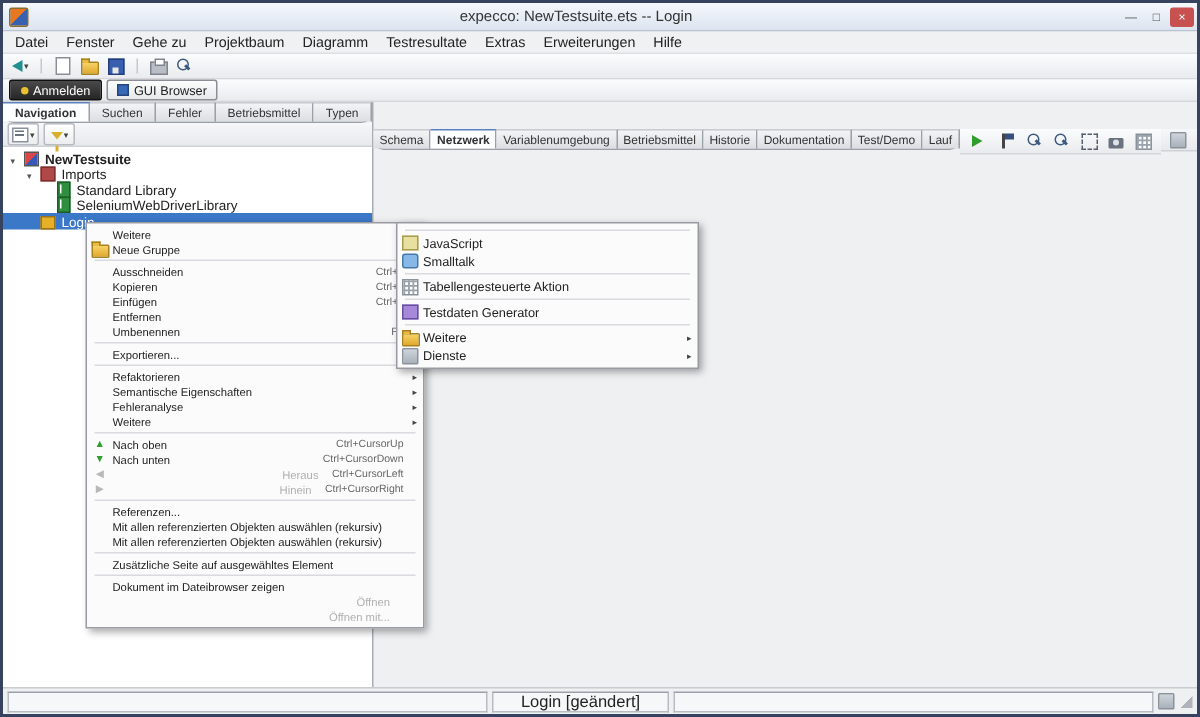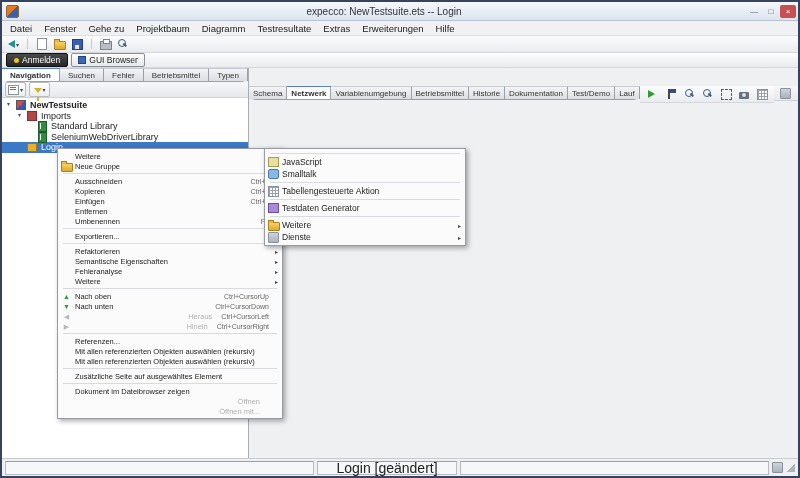--- a/index.html
+++ b/index.html
@@ -28,21 +28,21 @@
   
   .main{flex:1;display:flex;min-height:0;}
   .left-panel{width:246px;flex:0 0 246px;display:flex;flex-direction:column;border-right:1px solid #a8adb4;background:#eef0f2;min-height:0;}
   .right-panel{flex:1;display:flex;flex-direction:row;min-width:0;min-height:0;margin-top:18px;}
   .tabs{height:13px;flex:0 0 13px;display:flex;background:#dfe1e4;border-bottom:1px solid #9aa0a8;border-radius:7px;}
   .tab{flex:1 1 auto;display:flex;align-items:center;justify-content:center;font-size:8px;color:#333;white-space:nowrap;padding:0 4px;background:linear-gradient(#f3f4f6,#dcdee2);border-right:1px solid #9aa0a8;border-top:1px solid #c9ccd2;overflow:hidden;}
   .tab.active{background:#fdfeff;font-weight:bold;border-top:1px solid #5a82c0;}
   .ltoolbar{height:15px;flex:0 0 15px;display:flex;align-items:center;gap:3px;background:linear-gradient(#f6f7f9,#e7e9ec);border-bottom:1px solid #cfd2d6;padding:0 3px;}
   .drop{border:1px solid #b8bcc2;background:linear-gradient(#fff,#ebedef);padding:0 2px;}
   .tree{flex:1;background:#fff;font-size:9px;color:#222;padding-top:2px;overflow:hidden;}
-  .trow{display:flex;align-items:flex-start;height:10.5px;gap:4px;white-space:nowrap;}
+  .trow{display:flex;align-items:flex-end;height:10.5px;gap:4px;white-space:nowrap;}
   .trow.sel{background:#3c78c8;color:#fff;}
   .texp{width:7px;font-size:6px;color:#555;text-align:center;}
   .trow.sel .texp{color:#fff;}
   .tlabel.b{font-weight:bold;}
   
   .rtoolbar1{height:16px;flex:0 0 16px;display:flex;align-items:center;background:linear-gradient(#fbfcfd,#e9ebee);border-bottom:1px solid #d5d7da;padding:0 4px;gap:3px;}
   .rtoolbar2{height:14px;flex:0 0 14px;display:flex;align-items:center;background:linear-gradient(#f6f7f9,#e7e9ec);border-bottom:1px solid #cfd2d6;padding:0 4px;gap:3px;}
   .spacer{flex:1;}
   .canvas-wrap{flex:1;position:relative;display:flex;min-height:0;}
   .canvas{position:relative;flex:1;background:#fcfcfd;overflow:hidden;border-left:1px solid #e2e4e8;}
@@ -76,21 +76,21 @@
   .mi.dis{color:#b0b0b0;text-align:right;}
   .mico{width:11px;flex:0 0 11px;display:flex;align-items:center;justify-content:center;}
   .mlabel{flex:1;overflow:hidden;}
   .msc{color:#666;font-size:7px;padding-left:6px;}
   .mi.hl .msc{color:#e8f0fa;}
   .marrow{width:6px;flex:0 0 6px;font-size:6px;color:#444;text-align:right;}
   .mi.hl .marrow{color:#fff;}
   .mi.dis .marrow{color:#c0c0c0;}
   .msep{height:1px;background:#d8dade;margin:2px 4px;}
   
-  .statusbar{height:17px;flex:0 0 17px;display:flex;align-items:center;gap:3px;background:#eef0f2;border-top:1px solid #c8cbd0;padding:0 3px;font-size:14px;color:#222;}
+  .statusbar{height:17px;flex:0 0 17px;display:flex;align-items:center;gap:3px;background:#eef0f2;border-top:1px solid #c8cbd0;padding:0 3px;font-size:11px;color:#222;}
   .sb-cell{height:12px;border:1px solid #b8bcc2;border-top-color:#9aa0a8;background:#f6f7f8;display:flex;align-items:center;}
   .sb-left{flex:1;}
   .sb-status{padding:0 18px;white-space:nowrap;}
   .sb-right{flex:1;}
   .grip{width:9px;height:9px;background:linear-gradient(135deg,transparent 55%,#b0b4ba 55%);}
   
   .ci{display:inline-block;position:relative;flex:0 0 auto;}
   .i-glyph{font-size:7px;line-height:1;}
   .i-generic{width:9px;height:9px;background:linear-gradient(#ced4da,#a9b1bb);border:1px solid #8a929c;border-radius:1px;}
   .i-back{width:0;height:0;border:4px solid transparent;border-right:7px solid #1f8f8f;border-left:0;}

